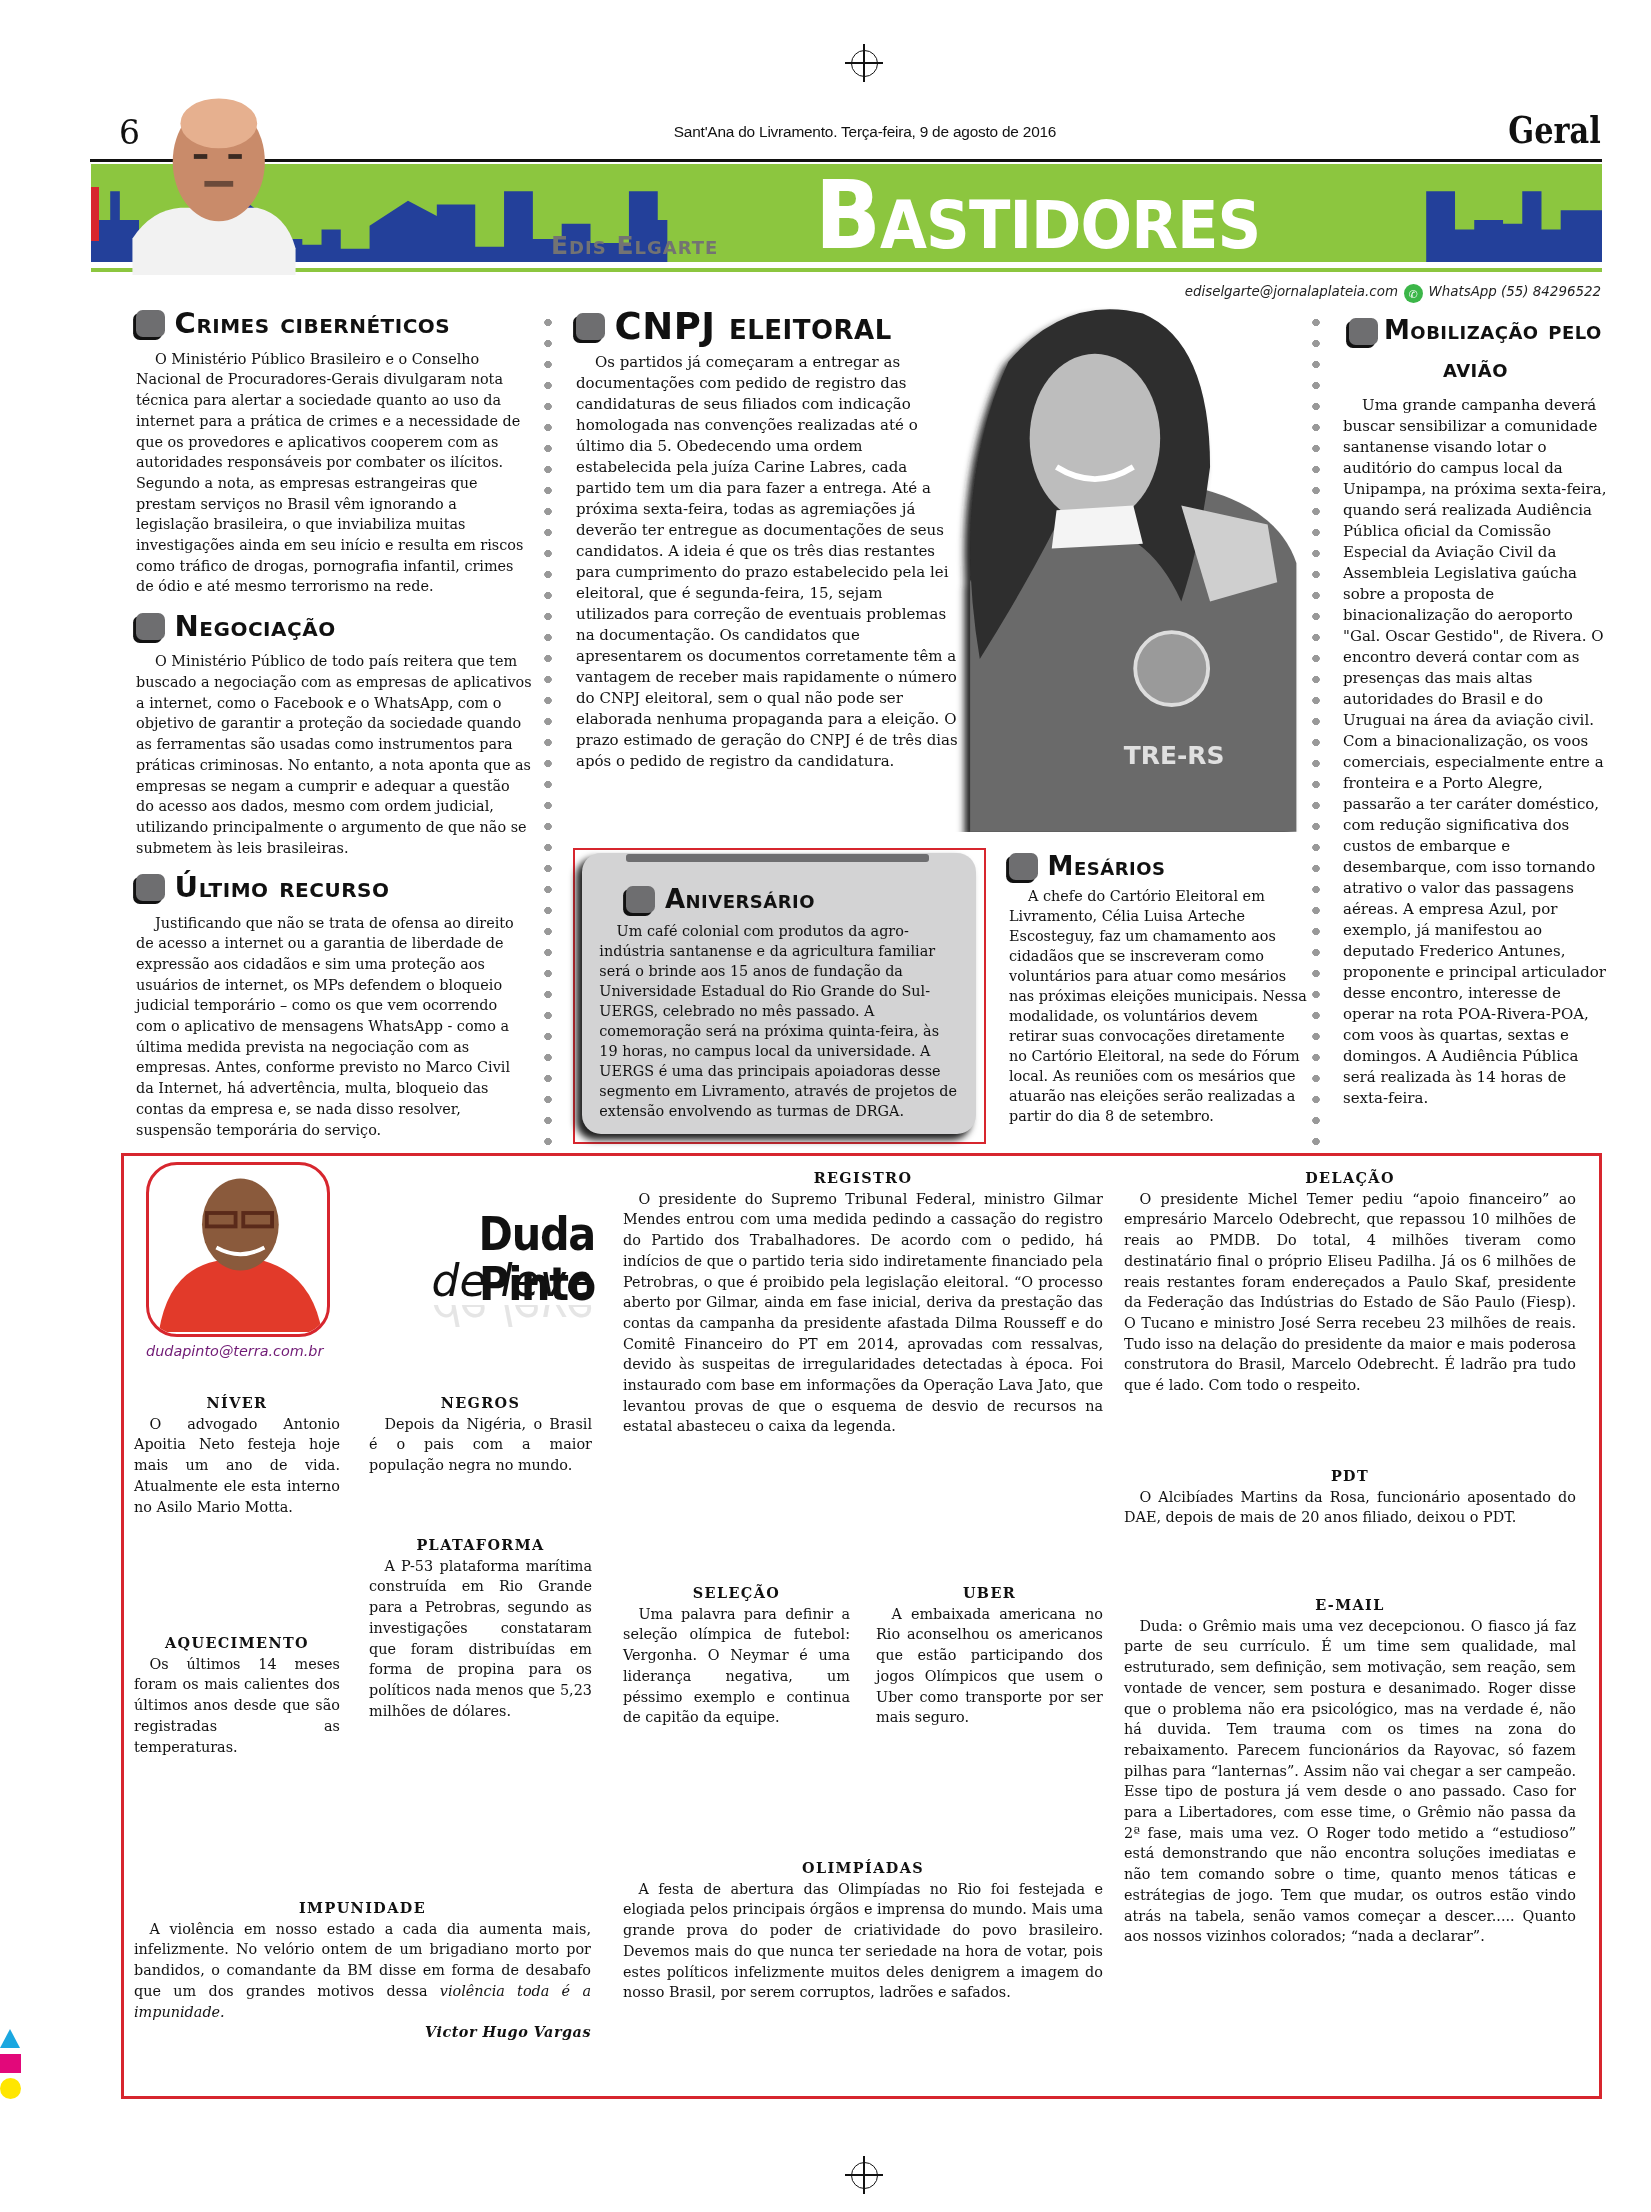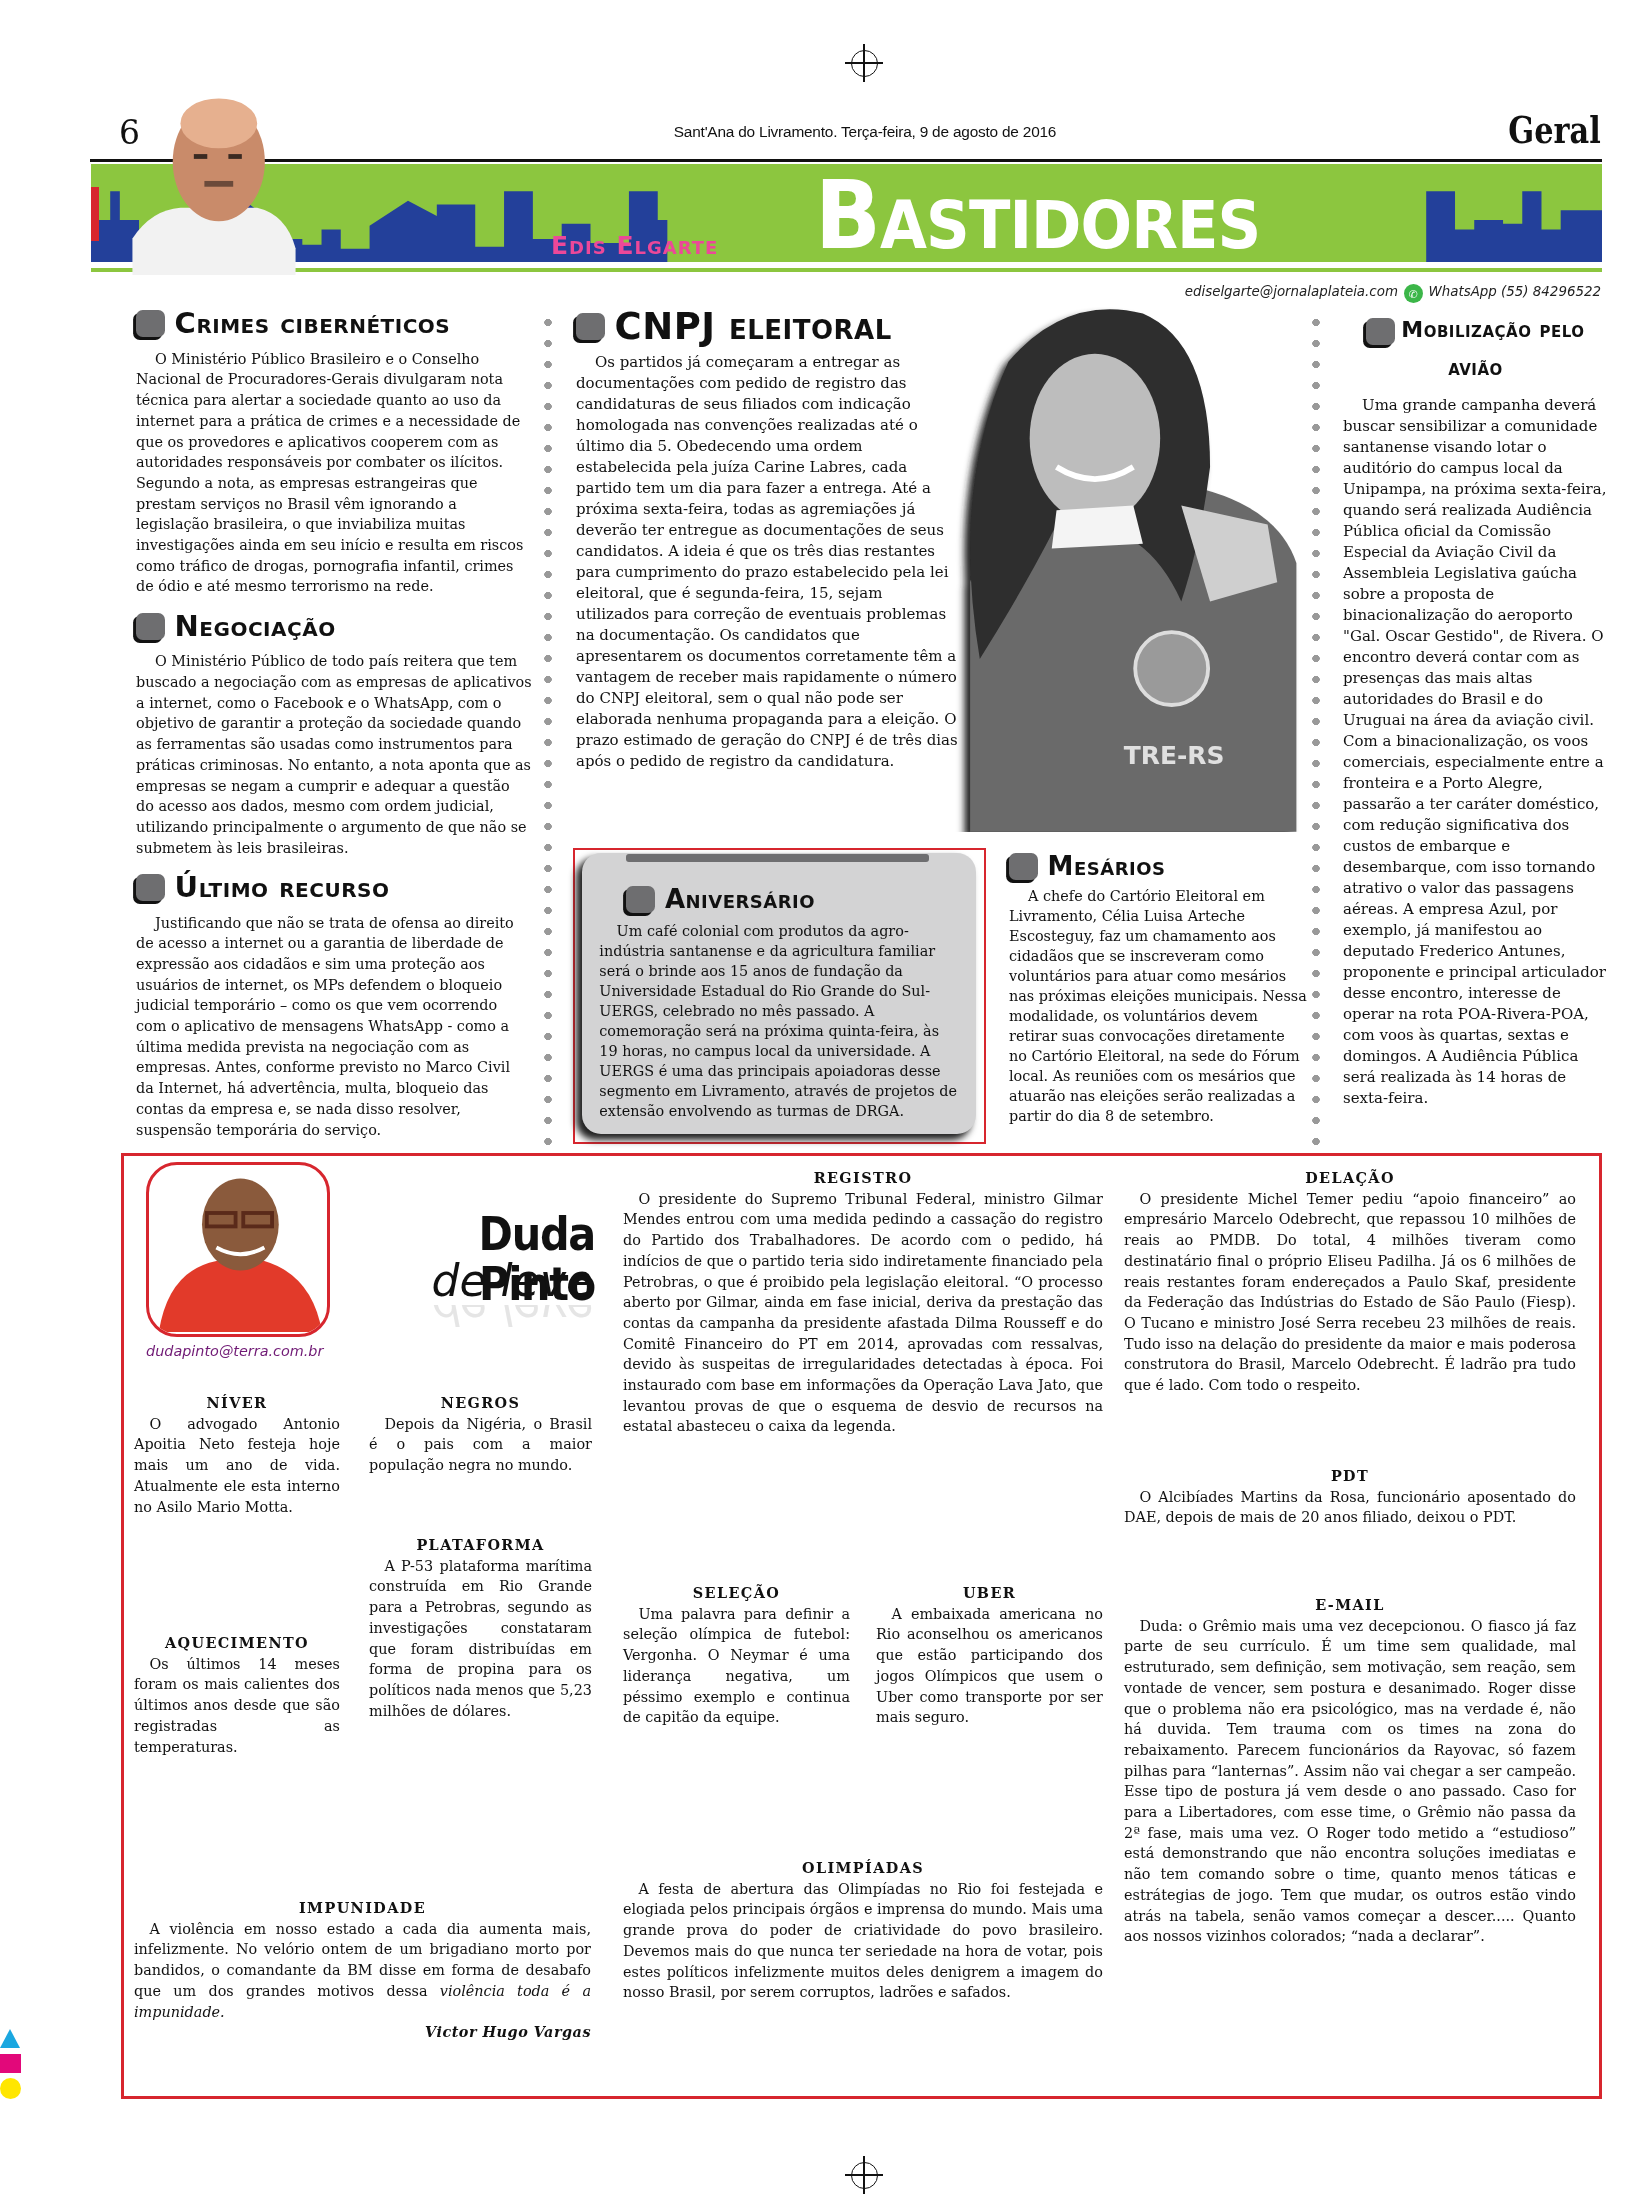--- a/index.html
+++ b/index.html
@@ -21,21 +21,21 @@
   .page-a { position: absolute; left: 190px; top: 121px; font-size: 19px; font-weight: bold; }
   .dateline { position: absolute; left: 596px; top: 123px; width: 538px; text-align: center; font-family: "Liberation Sans", sans-serif; font-size: 15.4px; letter-spacing: -0.2px; }
   .section-name { position: absolute; right: 50px; top: 108px; font-family: "DejaVu Serif", serif; font-weight: bold; font-size: 37px; transform: scaleX(0.82); transform-origin: right; }
   .top-rule { position: absolute; left: 90px; top: 159px; width: 1512px; height: 2.9px; background: #111; }
 
   .banner { position: absolute; left: 91px; top: 164px; width: 1511px; height: 108px; background: #8cc63f; overflow: hidden; }
   .banner .stripe { position: absolute; left: 0; bottom: 3.8px; width: 100%; height: 5.8px; background: #fff; }
   .banner .skyline { position: absolute; left: 0; top: 7.7px; width: 100%; height: 92px; }
   .banner .red-tab { position: absolute; left: 0; top: 23px; width: 7.7px; height: 54px; background: #d7262e; }
   .author-photo { position: absolute; left: 113px; top: 85px; width: 202px; height: 190px; overflow: hidden; }
-  .author-name { position: absolute; left: 551px; top: 231px; font-family: "DejaVu Sans", sans-serif; font-weight: bold; font-size: 25px; color: #ec4899; letter-spacing: 1px; font-variant: small-caps; }
+  .author-name { position: absolute; left: 551px; top: 231px; font-family: "DejaVu Sans", sans-serif; font-weight: bold; font-size: 25px; color: #737373; letter-spacing: 1px; font-variant: small-caps; }
   .masthead { position: absolute; left: 815px; top: 169px; font-family: "DejaVu Sans", sans-serif; font-weight: bold; font-size: 94px; color: #fff; letter-spacing: -1px; transform: scaleX(0.92); transform-origin: left; font-variant: small-caps; line-height: 1; }
   .contact { position: absolute; right: 50px; top: 284px; font-family: "DejaVu Sans", sans-serif; font-style: italic; font-size: 13.4px; color: #222; display: flex; align-items: flex-start; gap: 5.8px; }
   .wa-icon { width: 19px; height: 19px; border-radius: 50%; background: #3cb649; display: inline-flex; align-items: center; justify-content: center; color: #fff; font-size: 10.6px; font-style: normal; }
 
   
   .col { position: absolute; font-size: 14.4px; line-height: 20.7px; }
   .col p { text-indent: 19px; }
   .head { font-family: "DejaVu Sans", sans-serif; font-weight: bold; font-size: 29px; line-height: 35px; display: flex; align-items: center; gap: 9.6px; margin-bottom: 7.7px; font-variant: small-caps; letter-spacing: 0.5px; }
   .head .box { width: 29px; height: 27px; border-radius: 6.7px; background: #6e6e70; box-shadow: -2.9px 2.9px 0 #111; flex: none; }
   .head.center { justify-content: center; text-align: center; }
@@ -175,21 +175,21 @@
   <div class="head" style="font-size:26px; margin-bottom:1.9px;">
       <span class="box"></span>
       <span>Mesários</span>
     </div>
   <p style="font-size:14.4px; line-height:20px;">A chefe do Cartório Eleitoral em Livramento, Célia Luisa Arteche Escosteguy, faz um chamamento aos cidadãos que se inscreveram como voluntários para atuar como mesários nas próximas eleições municipais. Nessa modalidade, os voluntários devem retirar suas convocações diretamente no Cartório Eleitoral, na sede do Fórum local. As reuniões com os mesários que atuarão nas eleições serão realizadas a partir do dia 8 de setembro.</p>
 </div>
 
 <div class="dots" style="left:1311px; top:312px; height:836px;"></div>
 
 <div class="col" style="left:1343px; top:311px; width:265px;">
-  <div class="head center" style="font-size:22px; line-height:38px; display:block; text-align:center;"><span class="box" style="display:inline-block; vertical-align:middle; margin-right:5.8px;"></span><span>Mobilização pelo avião</span></div>
+  <div class="head center" style="font-size:26px; line-height:38px; display:block; text-align:center;"><span class="box" style="display:inline-block; vertical-align:middle; margin-right:5.8px;"></span><span>Mobilização pelo avião</span></div>
   <p style="font-size:15px; line-height:21px;">Uma grande campanha deverá buscar sensibilizar a comunidade santanense visando lotar o auditório do campus local da Unipampa, na próxima sexta-feira, quando será realizada Audiência Pública oficial da Comissão Especial da Aviação Civil da Assembleia Legislativa gaúcha sobre a proposta de binacionalização do aeroporto "Gal. Oscar Gestido", de Rivera. O encontro deverá contar com as presenças das mais altas autoridades do Brasil e do Uruguai na área da aviação civil. Com a binacionalização, os voos comerciais, especialmente entre a fronteira e a Porto Alegre, passarão a ter caráter doméstico, com redução significativa dos custos de embarque e desembarque, com isso tornando atrativo o valor das passagens aéreas. A empresa Azul, por exemplo, já manifestou ao deputado Frederico Antunes, proponente e principal articulador desse encontro, interesse de operar na rota POA-Rivera-POA, com voos às quartas, sextas e domingos. A Audiência Pública será realizada às 14 horas de sexta-feira.</p>
 </div>
 
 <div class="duda-frame"></div>
 <div class="duda-photo">
   <svg viewBox="0 0 184 174" width="177" height="167">
     <path d="M10,174 Q20,110 70,100 L120,100 Q170,115 180,174 Z" fill="#e23a2a"></path>
     <ellipse cx="95" cy="62" rx="40" ry="48" fill="#8a5a3c"></ellipse>
     <rect x="60" y="50" width="30" height="14" fill="none" stroke="#5a2a1a" stroke-width="4"></rect>
     <rect x="98" y="50" width="30" height="14" fill="none" stroke="#5a2a1a" stroke-width="4"></rect>

